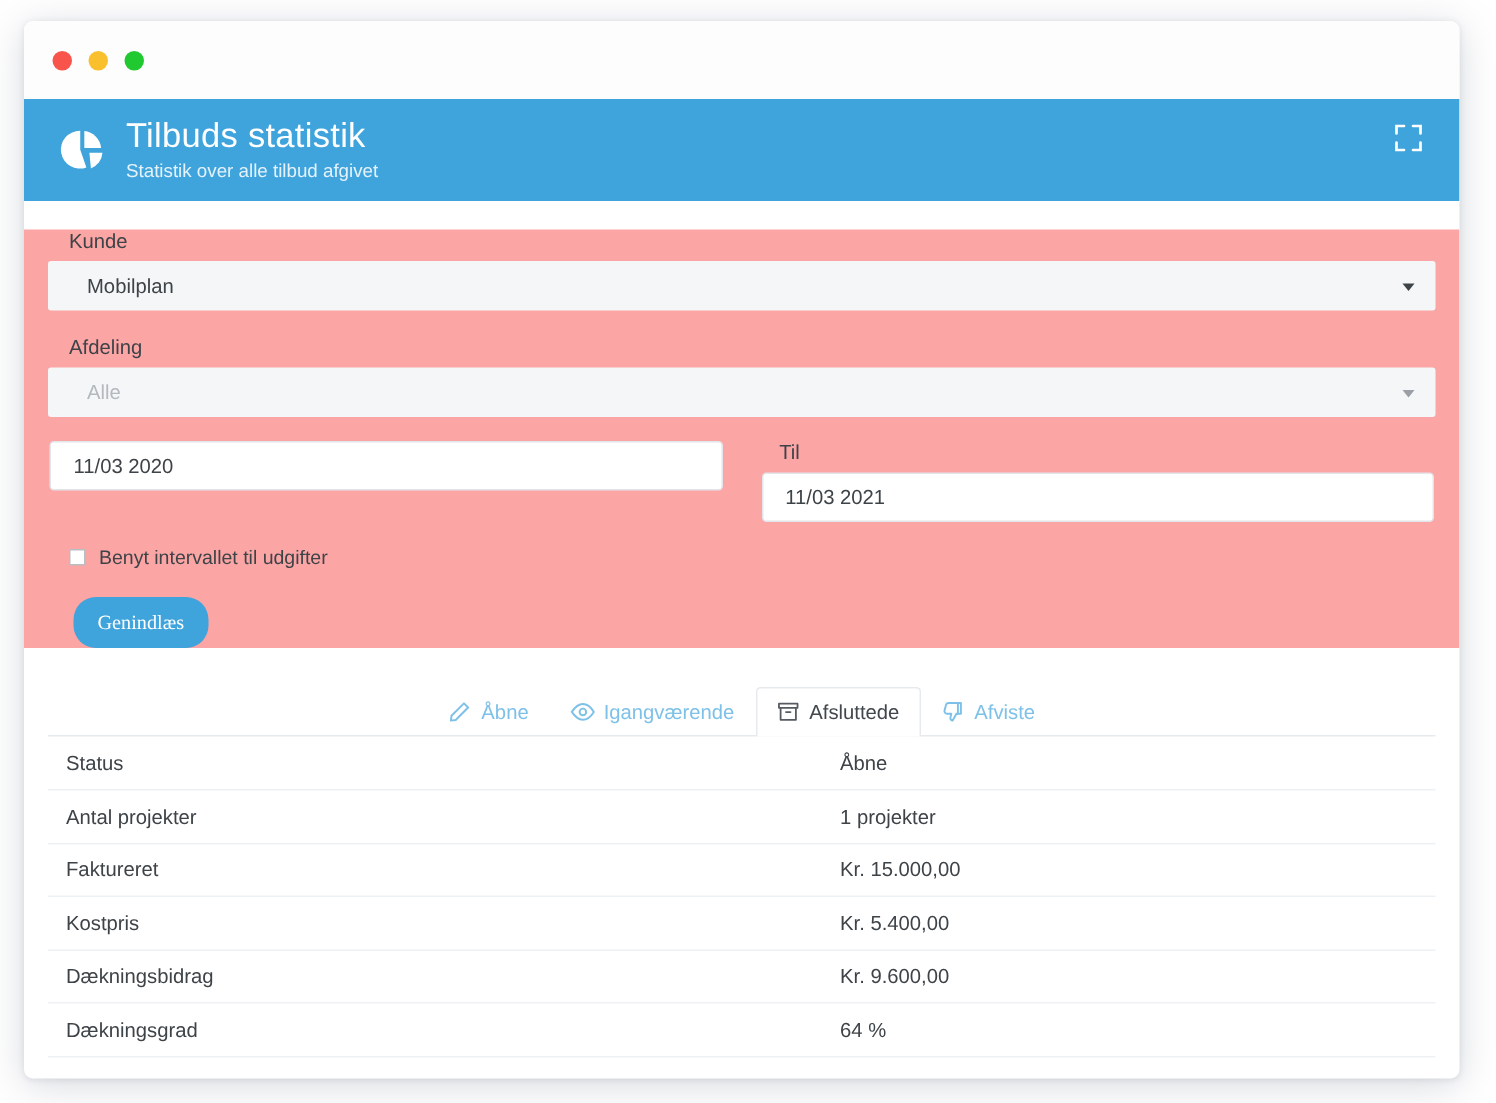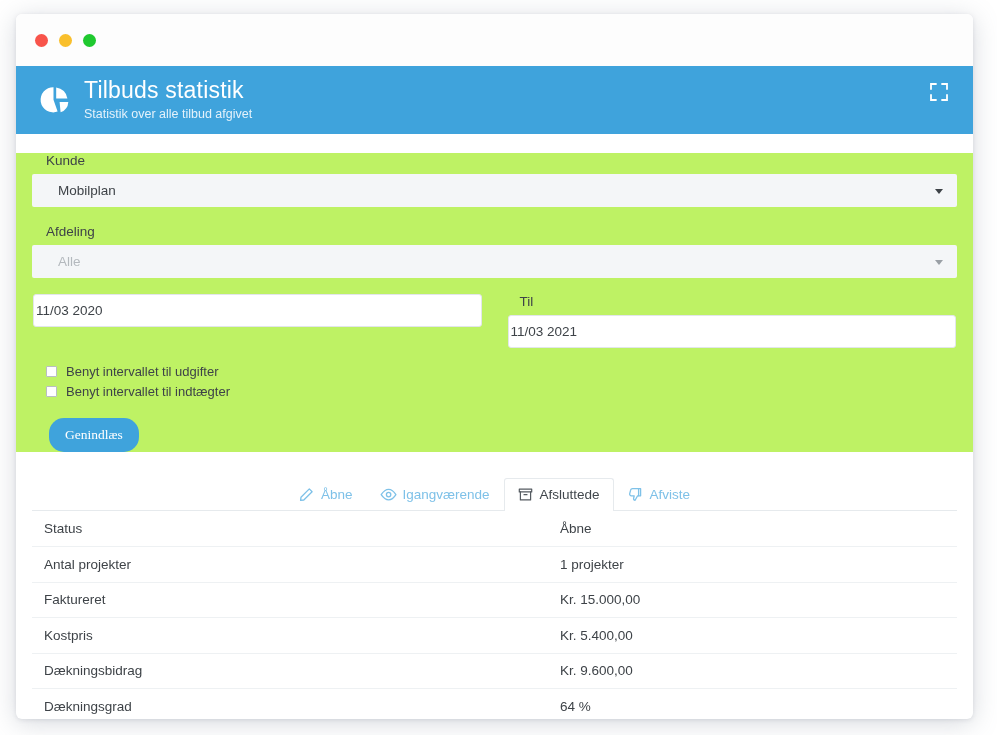--- a/index.html
+++ b/index.html
@@ -66,21 +66,21 @@
   .fullscreen-btn {
     position: absolute;
     right: 24px;
     top: 16px;
     width: 20px;
     height: 20px;
     cursor: pointer;
   }
 
   
-  .app-body { padding: 0 16px; background: #bef264; }
+  .app-body { padding: 0 16px; background: #fca5a5; }
 
   .field-label {
     font-size: 13.5px;
     color: #3e4348;
     margin: 17px 0 6px 14px;
   }
   .field-label.first { margin-top: 19px; }
 
   .select-box {
     height: 33px;
@@ -109,21 +109,21 @@
   .date-row { display: flex; gap: 26px; margin-top: 16px; padding: 0 1px; }
   .date-col { flex: 1; }
   .date-col .field-label { margin: 0 0 6px 12px; }
   .date-input {
     height: 33px;
     background: #ffffff;
     border: 1px solid #e2e6ea;
     border-radius: 3px;
     display: flex;
     align-items: center;
-    padding-left: 2px;
+    padding-left: 15px;
     font-size: 13.5px;
     color: #3e4348;
     cursor: text;
   }
 
   .checks { margin: 16px 0 0 14px; }
   .check-row { display: flex; align-items: center; margin-bottom: 5px; cursor: pointer; }
   .checkbox {
     width: 11px; height: 11px;
     border: 1px solid #b9bec3;
@@ -250,24 +250,20 @@
         <div class="field-label">Til</div>
         <div class="date-input">11/03 2021</div>
       </div>
     </div>
 
     <div class="checks">
       <label class="check-row">
         <span class="checkbox"></span>
         <span class="check-label">Benyt intervallet til udgifter</span>
       </label>
-      <label class="check-row">
-        <span class="checkbox"></span>
-        <span class="check-label">Benyt intervallet til indtægter</span>
-      </label>
     </div>
 
     <button class="reload-btn">Genindlæs</button>
 
   </div>
 
   <div class="tabs-wrap">
 
     <div class="tab">
       <span class="tab-ico">

